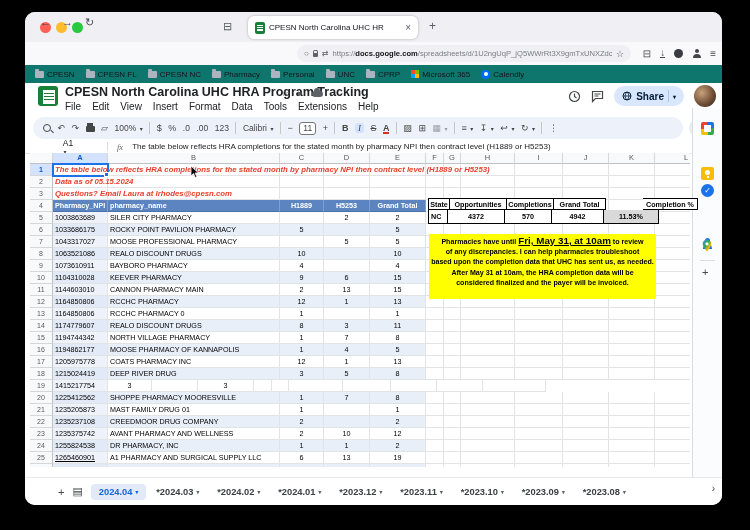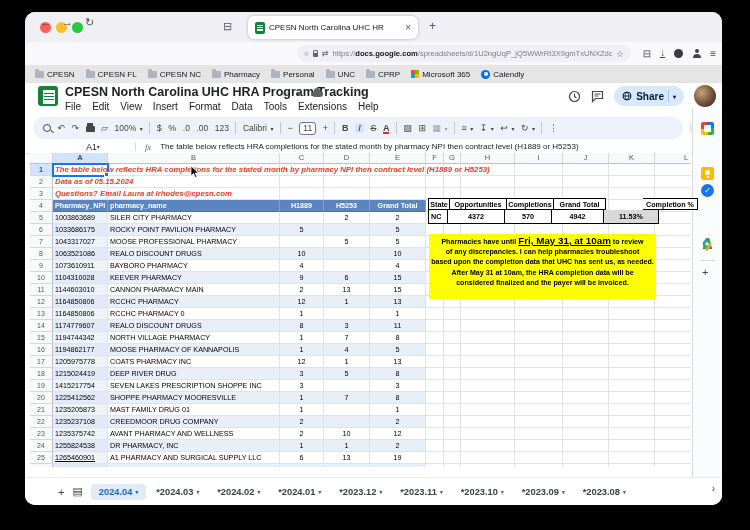--- a/index.html
+++ b/index.html
@@ -31,21 +31,21 @@
   .url{font-size:7.6px;color:#7a7a85;white-space:nowrap;overflow:hidden;flex:1;}
   .url b{color:#15141a;font-weight:700;}
   .ustar{font-size:9px;color:#5b5b66;}
   .nav-right{position:absolute;right:6px;top:33px;display:flex;gap:9px;align-items:center;height:17px;}
   .nav-right span{font-size:10px;color:#45454d;}
   .dl{display:inline-block;border-bottom:1.2px solid #45454d;line-height:8px;font-size:9px;}
   .extc{width:9px;height:9px;border-radius:50%;background:#3b3b44;display:inline-block;}
   .acct{width:9px;height:9px;position:relative;display:inline-block;}
   .acct::before{content:'';position:absolute;left:2.5px;top:0;width:4px;height:4px;border-radius:50%;background:#45454d;}
   .acct::after{content:'';position:absolute;left:.5px;top:4.5px;width:8px;height:4px;border-radius:4px 4px 0 0;background:#45454d;}
-  .bookmarks{position:absolute;left:0;top:53px;right:0;height:18px;background:#e5e5e5;border-bottom:1px solid #e7e7ea;
+  .bookmarks{position:absolute;left:0;top:53px;right:0;height:18px;background:#0f766e;border-bottom:1px solid #e7e7ea;
              display:flex;align-items:center;gap:11px;padding:0 10px;}
   .bm{display:flex;align-items:center;gap:3px;font-size:8px;color:#15141a;white-space:nowrap;}
   .fold{width:9px;height:7px;background:#aeb3c0;border-radius:1px;position:relative;flex:0 0 auto;}
   .fold::before{content:'';position:absolute;left:0;top:-1.5px;width:4px;height:2px;background:#aeb3c0;border-radius:1px 1px 0 0;}
   .ms365{width:8px;height:8px;display:grid;grid-template-columns:4px 4px;grid-template-rows:4px 4px;flex:0 0 auto;}
   .ms365 i:nth-child(1){background:#f25022}.ms365 i:nth-child(2){background:#7fba00}
   .ms365 i:nth-child(3){background:#00a4ef}.ms365 i:nth-child(4){background:#ffb900}
   .cald{width:9px;height:9px;border-radius:50%;background:#006bff;position:relative;flex:0 0 auto;}
   .cald::after{content:'';position:absolute;left:2.5px;top:2.5px;width:4px;height:4px;border-radius:50%;background:#fff;}
   
@@ -76,21 +76,21 @@
   .acolor::after{content:'';position:absolute;left:0;right:0;bottom:-1px;height:2px;background:#d93025;}
   .mag{width:6px;height:6px;border:1.3px solid #444746;border-radius:50%;position:relative;flex:0 0 auto;}
   .mag::after{content:'';position:absolute;width:4px;height:1.3px;background:#444746;transform:rotate(45deg);right:-3.5px;bottom:-1.5px;}
   .printer{width:9px;height:6px;background:#444746;border-radius:1px;position:relative;margin-top:2px;flex:0 0 auto;}
   .printer::before{content:'';position:absolute;left:1.5px;top:-3px;width:6px;height:3px;background:#444746;}
   .fold-btn{position:absolute;left:664px;top:108px;width:16px;height:16px;border-radius:50%;background:#e8ebf2;
             font-size:8px;color:#444746;text-align:center;line-height:15px;}
   
   .fbar{position:absolute;left:0;top:128px;width:667px;height:13px;background:#fff;border-bottom:1px solid #e1e3e6;
         display:flex;align-items:center;font-size:8.5px;color:#202124;}
-  .fbar .ref{width:78px;padding-left:32px;display:flex;justify-content:center;align-items:center;}
+  .fbar .ref{width:78px;padding-left:4px;display:flex;justify-content:center;align-items:center;flex-direction:column;}
   .fbar .ref .caret{font-size:6px;color:#444746;margin-right:6px;}
   .fbar .fdiv{width:1px;height:9px;background:#dadce0;margin-right:9px;}
   .fbar .fx{font-style:italic;color:#5f6368;margin-right:9px;font-family:"Liberation Serif",serif;}
   .fbar .ftext{font-size:8px;white-space:nowrap;overflow:hidden;}
   
   .grid{position:absolute;left:5px;top:141px;width:660px;height:314px;background:#fff;overflow:hidden;}
   .ghead{display:flex;height:11px;}
   .ghead .c{box-sizing:border-box;border-right:1px solid #d5d7da;border-bottom:1px solid #c0c2c5;background:#f8f9fa;
             font-size:7.5px;color:#575a5f;text-align:center;line-height:10px;flex:0 0 auto;}
   .ghead .sel{background:#d3e3fd;color:#0b57d0;font-weight:700;}
@@ -614,21 +614,20 @@
           <div class="cell" style="width: 17px;"></div>
           <div class="cell" style="width: 54px;"></div>
           <div class="cell" style="width: 48px;"></div>
           <div class="cell" style="width: 46px;"></div>
           <div class="cell" style="width: 46px;"></div>
           <div class="cell" style="width: 63px;"></div>
         </div>
         <div class="grow">
           <div class="rn" style="width: 23px;">19</div>
           <div class="cell cA" style="width: 55px;">1415217754</div>
-          <div class="cell" style="width: 172px;">SEVEN LAKES PRESCRIPTION SHOPPE INC</div>
           <div class="cell num" style="width: 44px;">3</div>
           <div class="cell num" style="width: 46px;"></div>
           <div class="cell num" style="width: 56px;">3</div>
           <div class="cell" style="width: 18px;"></div>
           <div class="cell" style="width: 17px;"></div>
           <div class="cell" style="width: 54px;"></div>
           <div class="cell" style="width: 48px;"></div>
           <div class="cell" style="width: 46px;"></div>
           <div class="cell" style="width: 46px;"></div>
           <div class="cell" style="width: 63px;"></div>

